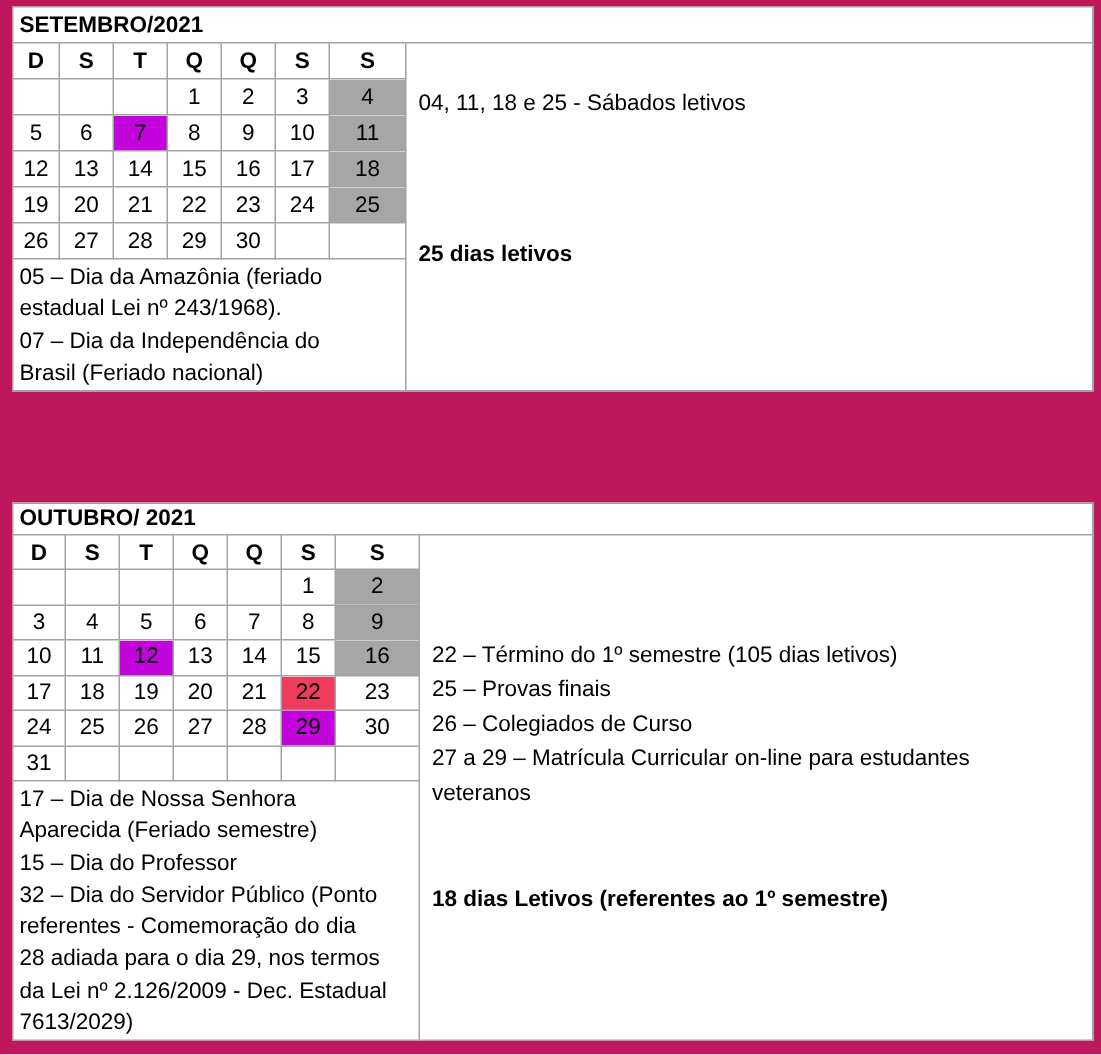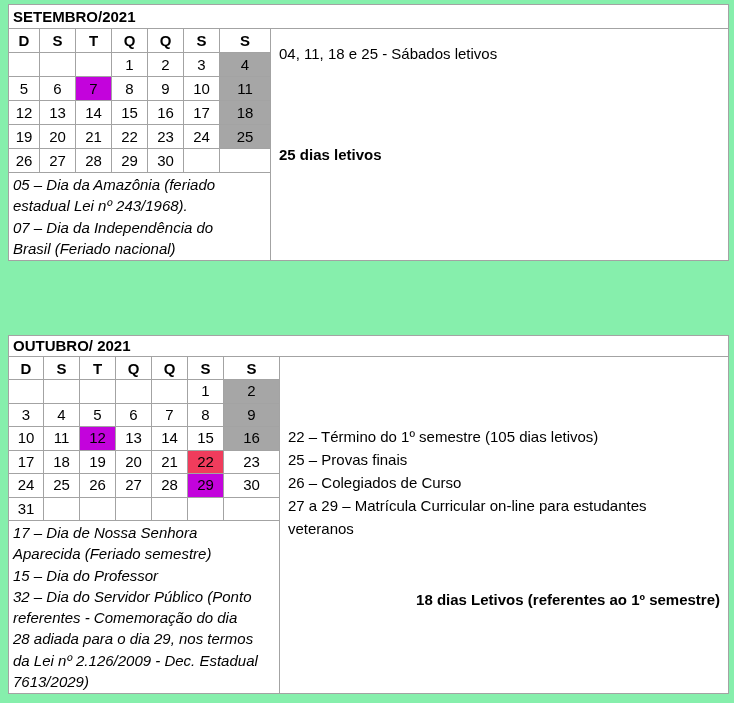--- a/index.html
+++ b/index.html
@@ -1,17 +1,17 @@
 <!DOCTYPE html>
 <html><head>
 <meta charset="utf-8">
 <style>
   html,body { margin:0; padding:0; background:#fff; }
   .page {
-    position:relative; width:734px; height:703px; background:#86efac;
+    position:relative; width:734px; height:703px; background:#be185d;
     font-family:"Liberation Sans", sans-serif; color:#000; overflow:hidden;
   }
   table.cal {
     position:absolute; left:8px; width:720px;
     border-collapse:collapse; table-layout:fixed; background:#fff;
   }
   table.sept { top:4px; }
   table.oct  { top:335px; }
   .cal td, .cal th {
     border:1px solid #a3a3a3; font-size:15px; color:#000;
@@ -22,29 +22,29 @@
   .oct  td.title { height:20px; line-height:20px; }
   th.dow { font-weight:bold; text-align:center; }
   .sept th.dow { height:23px; }
   .oct  th.dow { height:22px; }
   td.day { text-align:center; }
   .sept td.day { height:23px; line-height:23px; }
   .oct  td.day { height:22.5px; line-height:22.5px; }
   td.notes { vertical-align:top; text-align:left; padding:1px 4px; line-height:21.3px; }
   .sept td.notes { height:83px; }
   .oct  td.notes { height:169px; }
-  td.notes div { white-space:nowrap;font-style:italic; }
+  td.notes div { white-space:nowrap; }
   td.side { vertical-align:top; text-align:left; padding:0 8px; line-height:23px; }
-  .side-note  { margin-top:13px; }
+  .side-note  { margin-top:28px; }
   .side-total { font-weight:bold; }
   .sept .side-total { margin-top:78px; }
   .oct  .side-block { margin-top:68px; }
   .oct  .side-block div { white-space:nowrap; }
   .oct  .side-block div.bold { font-weight:normal; }
-  .oct  .side-total { margin-top:48px;text-align:right; }
+  .oct  .side-total { margin-top:48px; }
 </style>
 </head>
 <body>
 
 <div class="page">
 
   <table class="cal sept">
     <colgroup>
       <col style="width:31px">
         <col style="width:36px">

